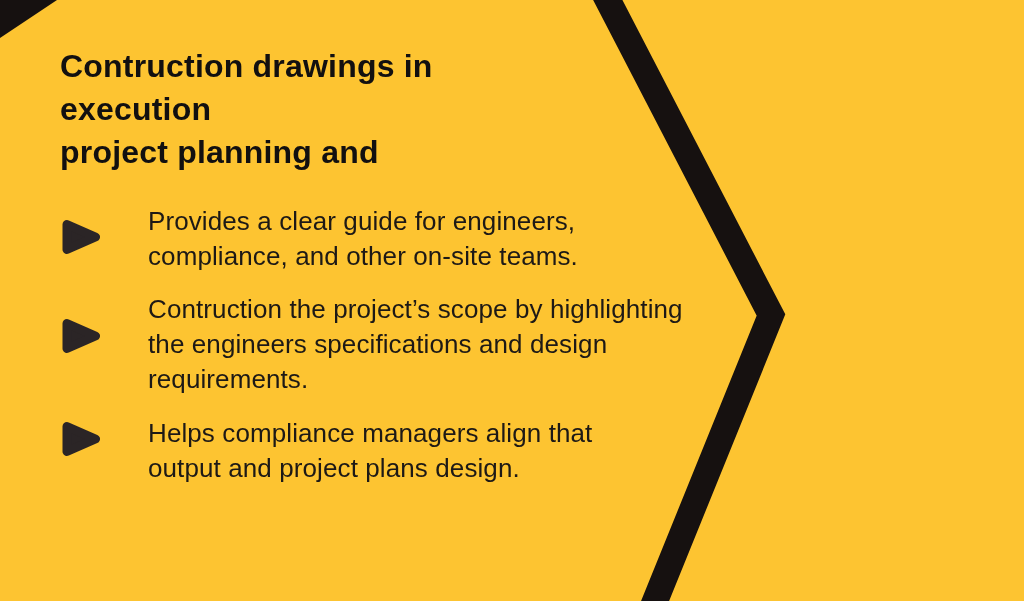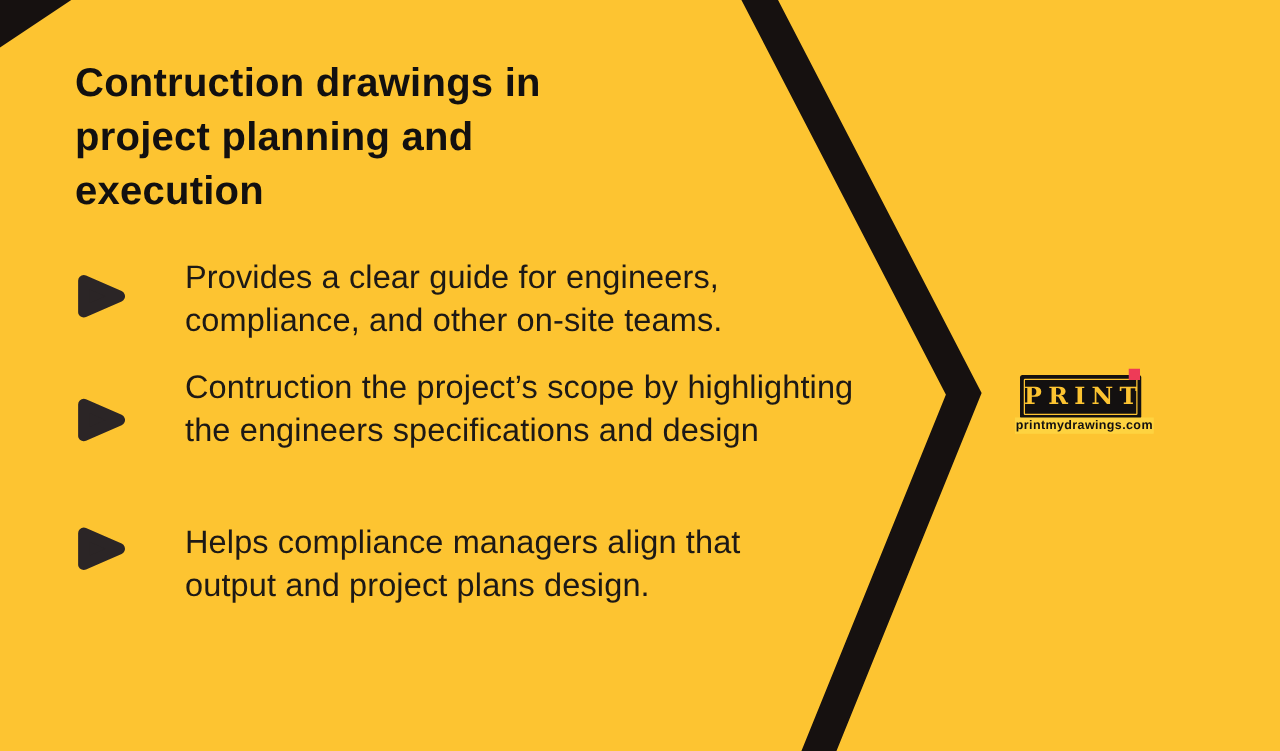--- a/index.html
+++ b/index.html
@@ -69,52 +69,43 @@
 
 <div class="stage">
 
   <svg class="shape-layer" viewBox="0 0 1024 601" aria-hidden="true">
     <polygon points="0,0 57,0 0,38" fill="#161110"></polygon>
     <path d="M600 -15 L771 315 L649 616" fill="none" stroke="#161110" stroke-width="26" stroke-linejoin="miter" stroke-miterlimit="10"></path>
   </svg>
 
   <div class="title">
     <div>Contruction drawings in</div>
+    <div>execution</div>
     <div>project planning and</div>
-    <div>execution</div>
   </div>
 
   <svg class="bullet-icon b1" viewBox="0 0 40 36" aria-hidden="true">
     <path d="M5 5.5 L33.5 18 L5 30.5 Z" fill="currentColor" stroke="currentColor" stroke-width="9" stroke-linejoin="round"></path>
   </svg>
   <div class="bullet-text t1">
     <div>Provides a clear guide for engineers,</div>
     <div>compliance, and other on-site teams.</div>
   </div>
 
   <svg class="bullet-icon b2" viewBox="0 0 40 36" aria-hidden="true">
     <path d="M5 5.5 L33.5 18 L5 30.5 Z" fill="currentColor" stroke="currentColor" stroke-width="9" stroke-linejoin="round"></path>
   </svg>
   <div class="bullet-text t2">
     <div>Contruction the project’s scope by highlighting</div>
     <div>the engineers specifications and design</div>
+    <div>requirements.</div>
   </div>
 
   <svg class="bullet-icon b3" viewBox="0 0 40 36" aria-hidden="true">
     <path d="M5 5.5 L33.5 18 L5 30.5 Z" fill="currentColor" stroke="currentColor" stroke-width="9" stroke-linejoin="round"></path>
   </svg>
   <div class="bullet-text t3">
     <div>Helps compliance managers align that</div>
     <div>output and project plans design.</div>
   </div>
 
-  <div class="logo">
-    <div class="logo-box">
-      <div class="logo-box-inner"></div>
-      <div class="logo-wordmark">PRINT</div>
-    </div>
-    <div class="logo-accent"></div>
-    <div class="logo-strip">
-      <span class="logo-site">printmydrawings.com</span>
-    </div>
-  </div>
 
 </div>
 
 </body></html>

